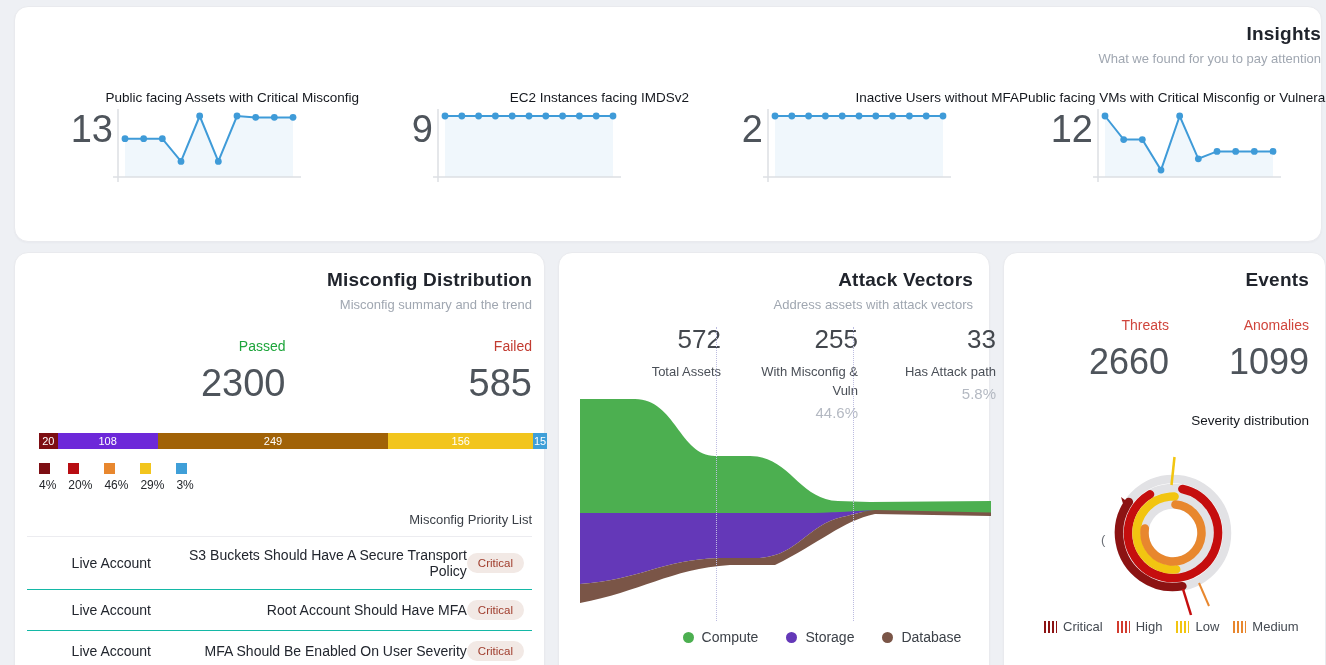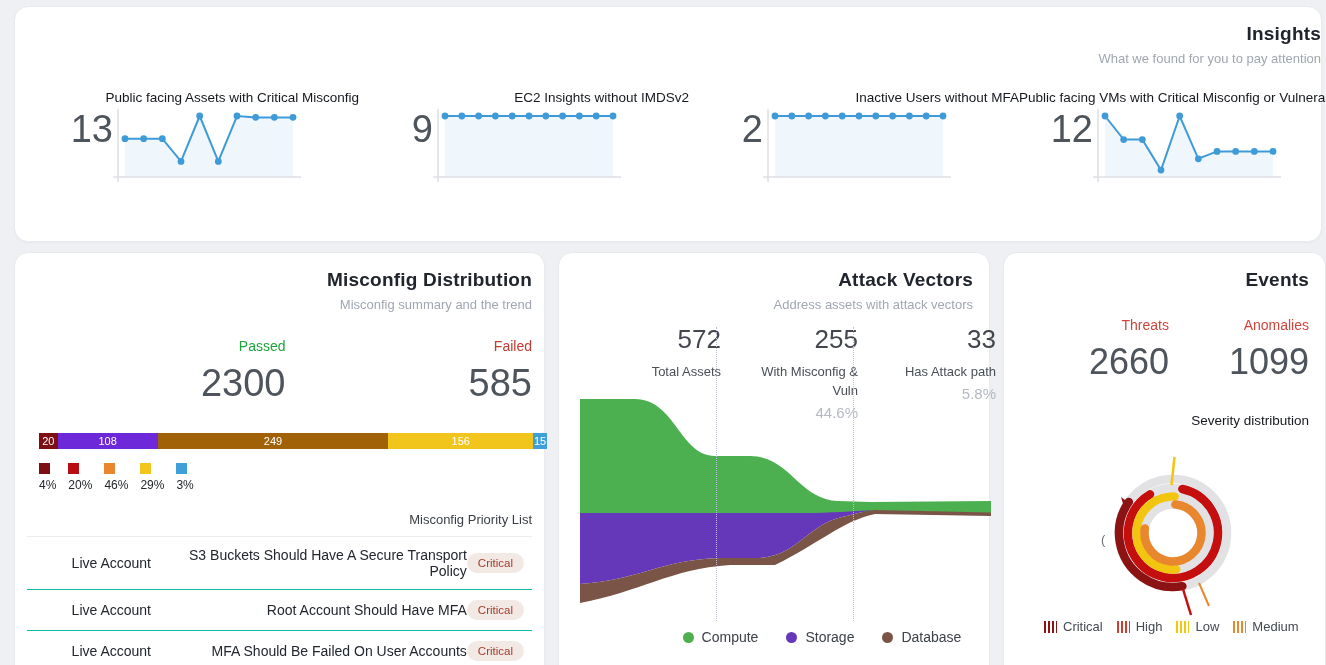--- a/index.html
+++ b/index.html
@@ -103,21 +103,21 @@
               <circle cx="86.66666666666667" cy="7" r="3.4" fill="#3f9bd8"></circle>
               <circle cx="105.33333333333334" cy="52.38461538461539" r="3.4" fill="#3f9bd8"></circle>
               <circle cx="124" cy="7" r="3.4" fill="#3f9bd8"></circle>
               <circle cx="142.66666666666669" cy="8.361538461538466" r="3.4" fill="#3f9bd8"></circle>
               <circle cx="161.33333333333334" cy="8.361538461538466" r="3.4" fill="#3f9bd8"></circle>
               <circle cx="180" cy="8.361538461538466" r="3.4" fill="#3f9bd8"></circle>
             </svg>
         </div>
       </div>
       <div class="metric">
-        <div class="metric-label">EC2 Insights without IMDSv2</div>
+        <div class="metric-label">EC2 Instances facing IMDSv2</div>
         <div class="metric-row">
           <div class="metric-value">9</div>
           <svg class="spark" viewBox="0 0 188 76">
               <path d="M12.0,7.0 L28.8,7.0 L45.6,7.0 L62.4,7.0 L79.2,7.0 L96.0,7.0 L112.8,7.0 L129.6,7.0 L146.4,7.0 L163.2,7.0 L180.0,7.0 L180,68 L12,68 Z" fill="rgba(63,155,216,0.08)"></path>
               <line x1="5" y1="0" x2="5" y2="73" stroke="#dcdfe3" stroke-width="1.5"></line>
               <line x1="0" y1="68" x2="188" y2="68" stroke="#dcdfe3" stroke-width="1.5"></line>
               <polyline points="12.0,7.0 28.8,7.0 45.6,7.0 62.4,7.0 79.2,7.0 96.0,7.0 112.8,7.0 129.6,7.0 146.4,7.0 163.2,7.0 180.0,7.0" fill="none" stroke="#3f9bd8" stroke-width="2"></polyline>
               <circle cx="12" cy="7" r="3.4" fill="#3f9bd8"></circle>
               <circle cx="28.8" cy="7" r="3.4" fill="#3f9bd8"></circle>
               <circle cx="45.6" cy="7" r="3.4" fill="#3f9bd8"></circle>
@@ -231,21 +231,21 @@
       <div class="p-desc">S3 Buckets Should Have A Secure Transport Policy</div>
       <div class="sev-pill">Critical</div>
     </div>
     <div class="p-row">
       <div class="p-acc">Live Account</div>
       <div class="p-desc">Root Account Should Have MFA</div>
       <div class="sev-pill">Critical</div>
     </div>
     <div class="p-row">
       <div class="p-acc">Live Account</div>
-      <div class="p-desc">MFA Should Be Failed On User Accounts</div>
+      <div class="p-desc">MFA Should Be Enabled On User Severity</div>
       <div class="sev-pill">Critical</div>
     </div>
   </div>
 
   <div class="card b-card" id="attack">
     <div class="card-title">Attack Vectors</div>
     <div class="card-sub">Address assets with attack vectors</div>
 
     <div class="av-stats">
       <div class="av-stat" style="left:31px;">

